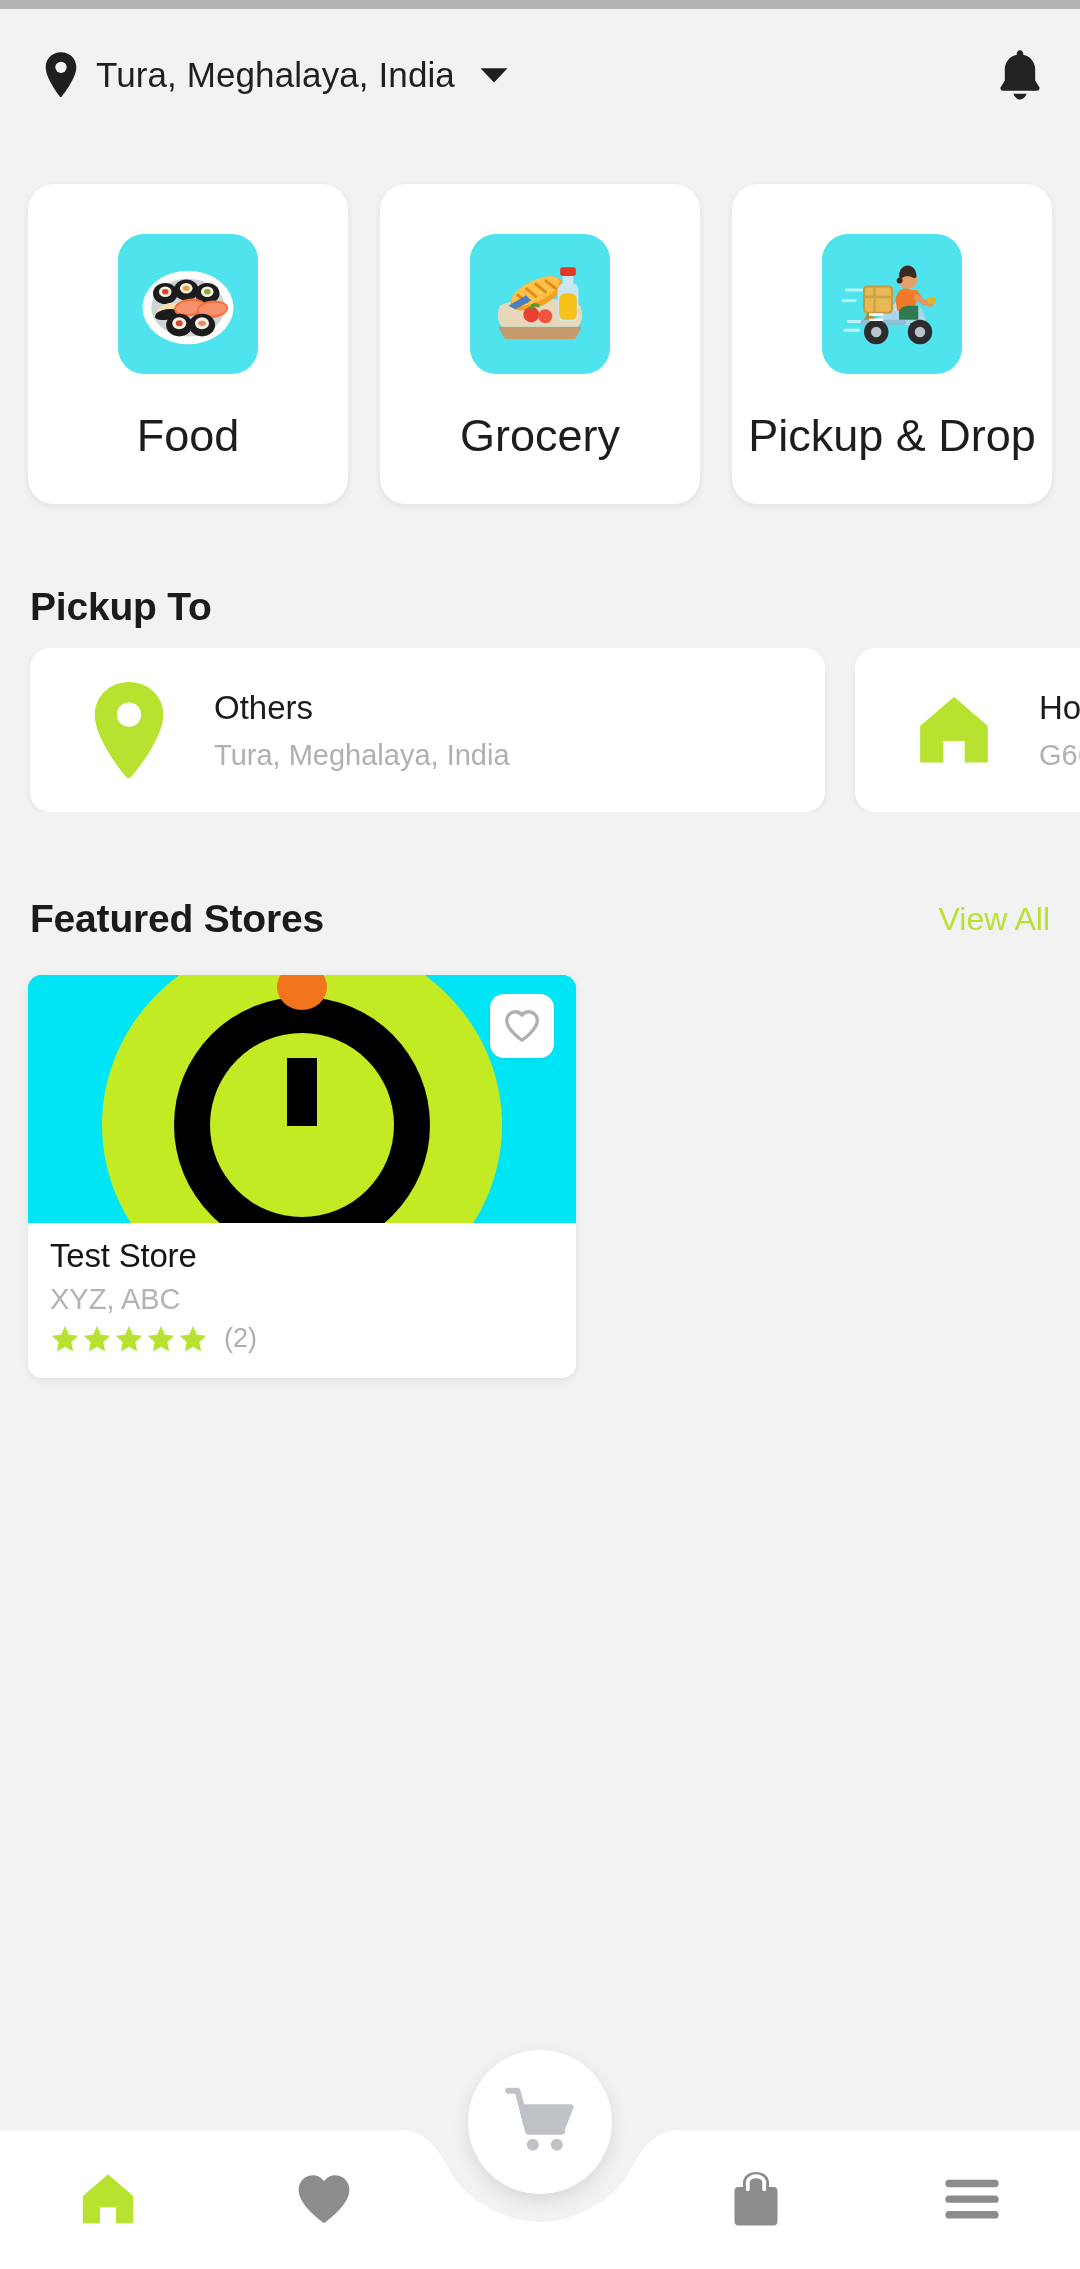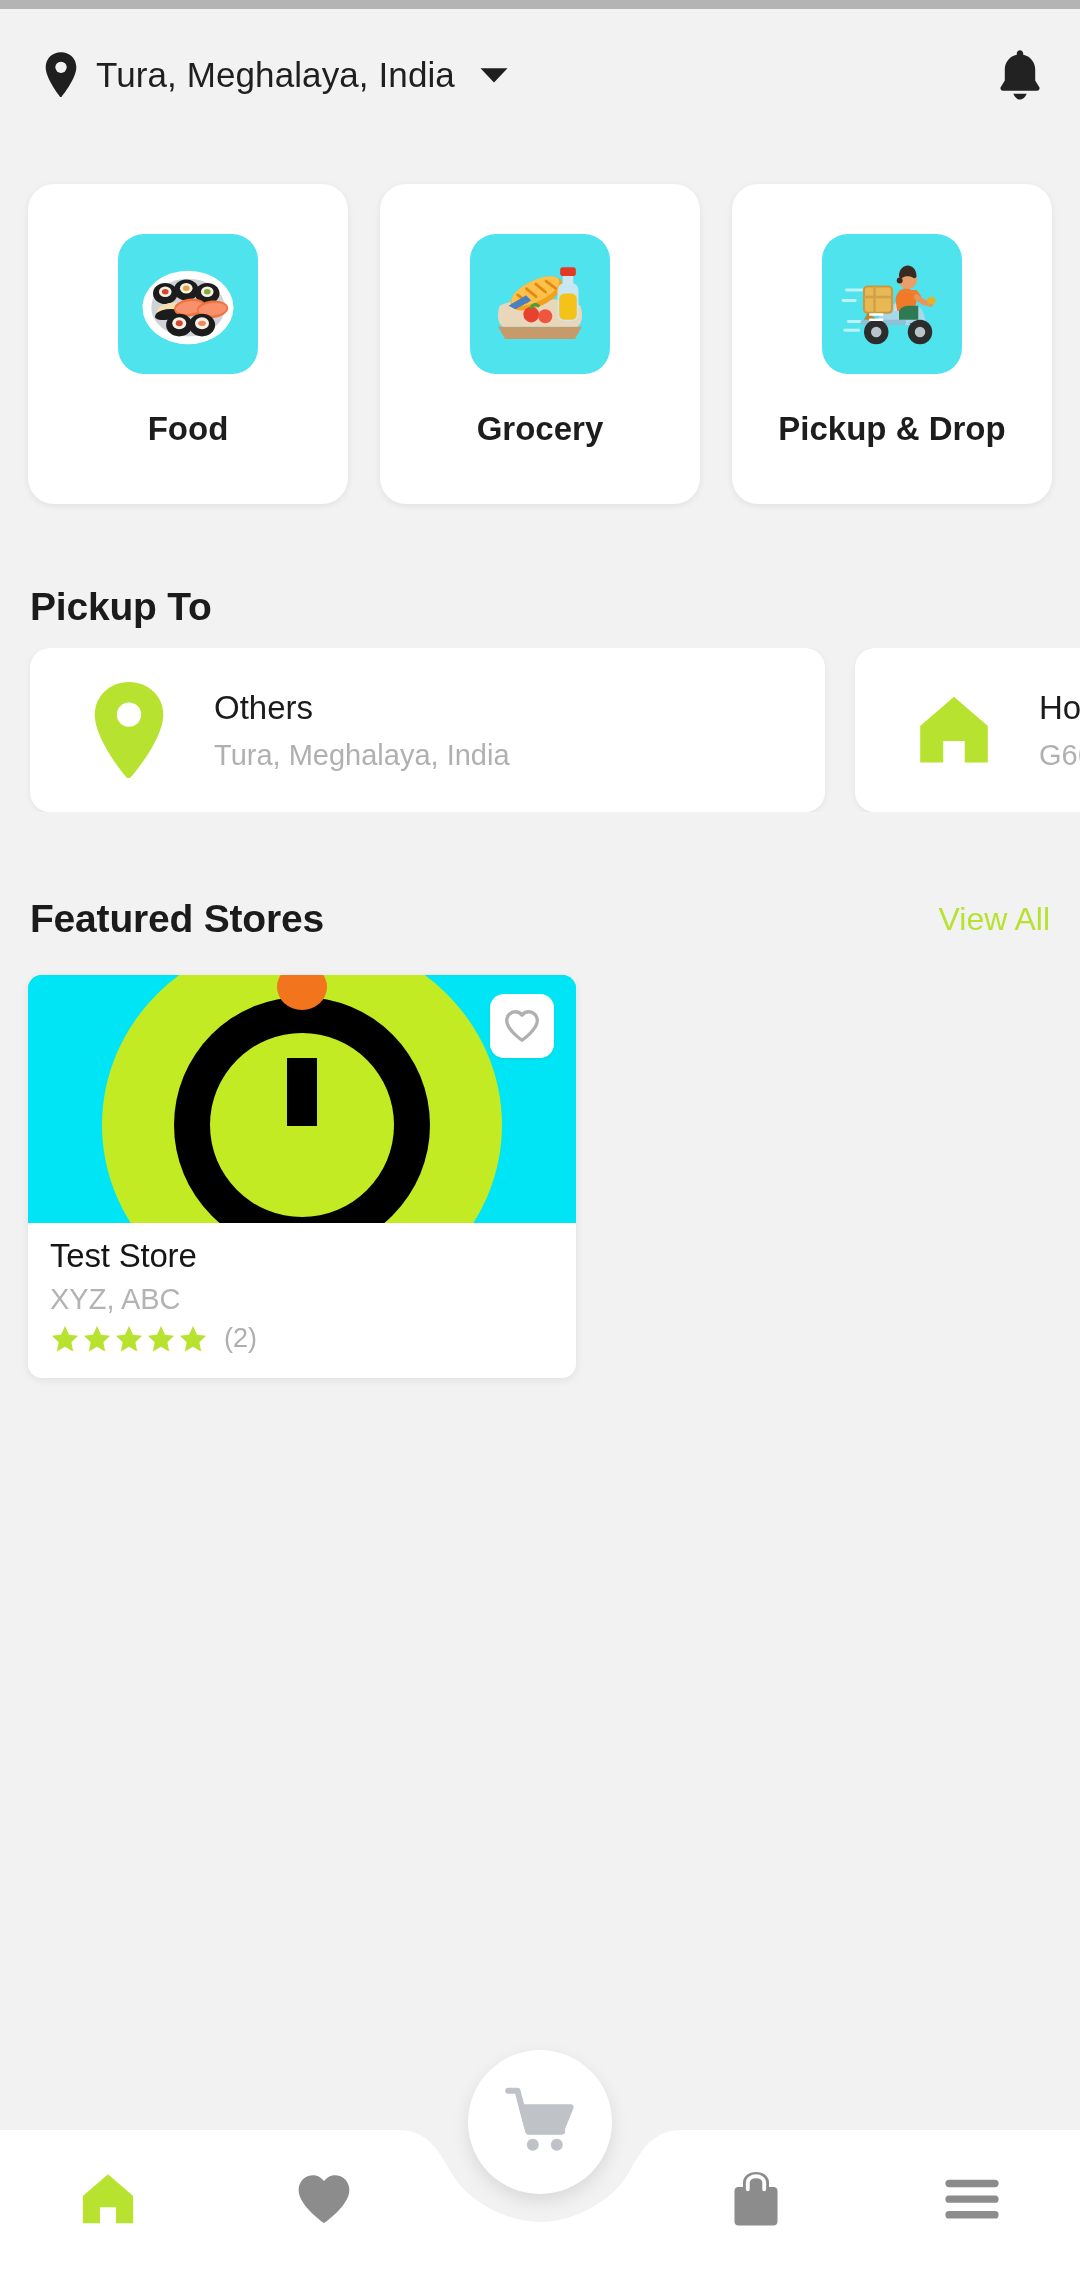--- a/index.html
+++ b/index.html
@@ -65,21 +65,21 @@
   .cat-icon-box {
     width:140px; height:140px;
     border-radius:26px;
     background:#4fe3ed;
     display:flex; align-items:center; justify-content:center;
     overflow:hidden;
   }
   .cat-icon-box svg { width:112px; height:112px; display:block; }
   .cat-label {
     margin-top:36px;
-    font-size:33px; color:#1d1d1d; font-weight:700;
+    font-size:45px; color:#1d1d1d; font-weight:400;
     text-align:center; white-space:nowrap;
   }
 
   
   .sec-head {
     position:absolute; left:0; width:1080px;
     display:flex; align-items:center;
     padding:0 30px 0 30px;
   }
   .sec-title {

